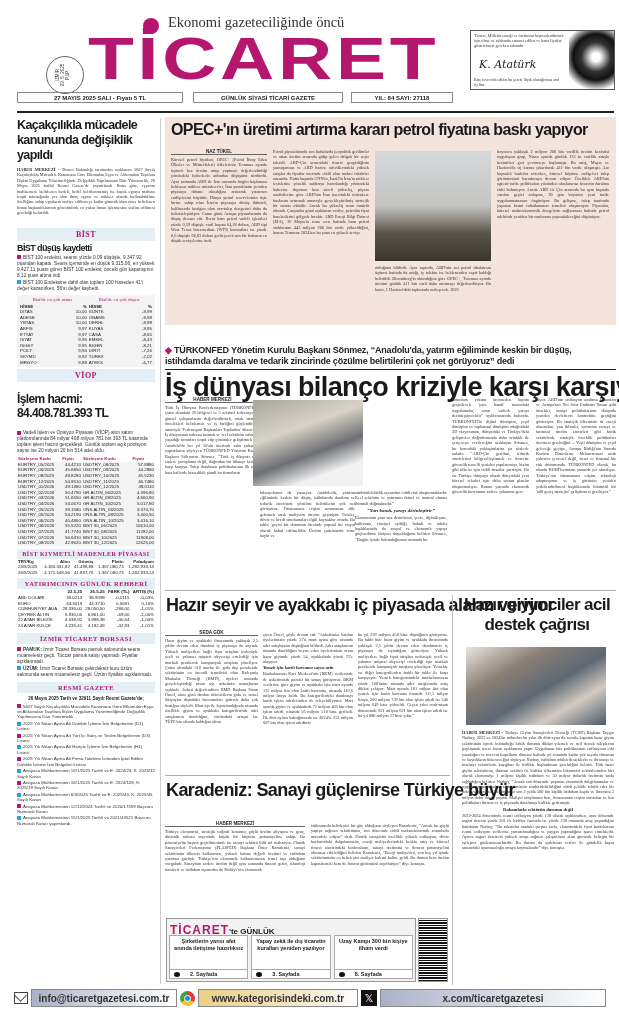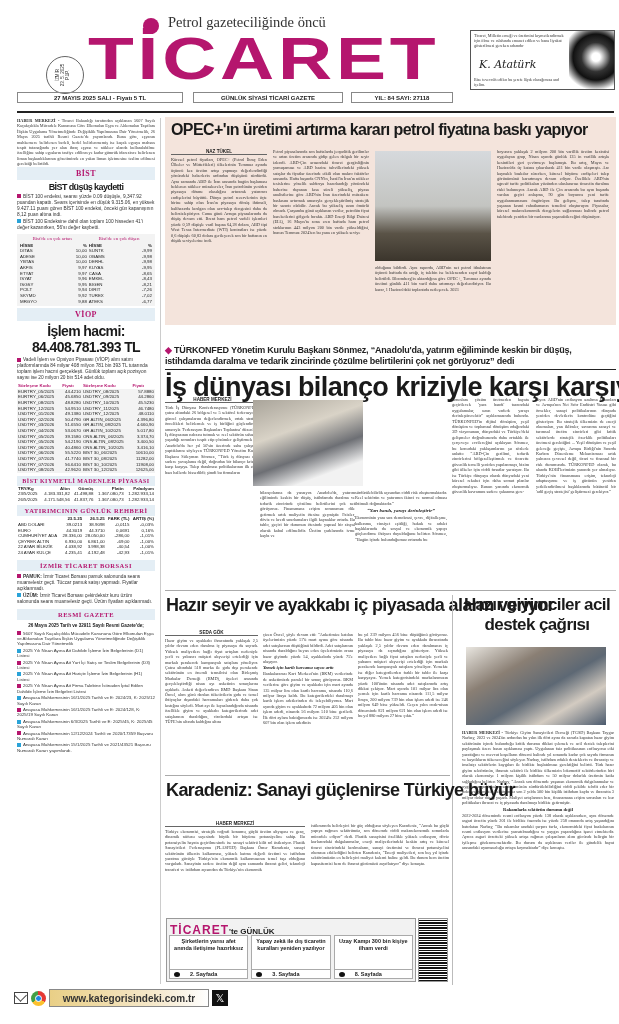--- a/index.html
+++ b/index.html
@@ -18,21 +18,21 @@
 .sq{display:inline-block;width:4px;height:4px;margin-right:2px;vertical-align:middle}
 .sq.m{background:#b5166e}.sq.b{background:#2aa3d8}
 .li{font-family:"Liberation Sans",sans-serif;font-size:4.8px;line-height:6px;color:#333;margin-bottom:1px}
 .photo{background:linear-gradient(135deg,#6b6b6b,#b9b2a5 40%,#4a4a4a 70%,#8d8a84)}
 .rule{background:#222}
 </style>
 </head>
 <body>
 
 <div class="abs" style="left:143px;top:18px;width:16px;height:16px;border-radius:50%;background:#b5166e"></div>
-<div class="abs" style="left:168px;top:14px;font-size:14.5px;color:#333">Petrol gazeteciliğinde öncü</div>
+<div class="abs" style="left:168px;top:14px;font-size:14.5px;color:#333">Ekonomi gazeteciliğinde öncü</div>
 <div class="abs mag" style="left:88px;top:30px;font-family:'Liberation Sans',sans-serif;font-weight:900;font-size:60px;line-height:58px;letter-spacing:3px;transform:scaleX(1.25);transform-origin:left top;">TİCARET</div>
 <div class="abs" style="left:46px;top:56px;width:38px;height:38px;border:1px solid #666;border-radius:50%;font-size:4.5px;font-family:'Liberation Sans',sans-serif;text-align:center;color:#333;padding-top:8px;transform:rotate(-90deg)">
   <div>İZMİR</div>
   <div>23. 5. 2025</div>
   <div>P.1P.</div>
 </div>
 
 <div class="abs box sans" style="left:17px;top:92px;width:166px;height:11px;font-size:6px;font-weight:bold;text-align:center;line-height:10px">27 MAYIS 2025 SALI - Fiyatı 5 TL</div>
 <div class="abs box sans" style="left:193px;top:92px;width:150px;height:11px;font-size:6px;font-weight:bold;text-align:center;line-height:10px">GÜNLÜK SİYASİ TİCARİ GAZETE</div>
 <div class="abs box sans" style="left:351px;top:92px;width:102px;height:11px;font-size:6px;font-weight:bold;text-align:center;line-height:10px">YIL: 84 SAYI: 27118</div>
@@ -40,24 +40,25 @@
 <div class="abs" style="left:470px;top:30px;width:145px;height:60px;border:1px solid #555;background:#fff">
   <div style="position:absolute;left:3px;top:2px;width:90px;font-size:4.2px;line-height:5px;color:#333">Ticaret, Milletin emeği ve üretimini kıymetlendirmek için ölme ve ıslahında emanet edilen ve bana liyakat gösterilmesi gereken adamdır</div>
   <div style="position:absolute;left:8px;top:27px;font-size:11px;font-style:italic;font-family:'DejaVu Serif',serif">K. Atatürk</div>
   <div style="position:absolute;left:3px;top:46px;width:90px;font-size:4px;line-height:5px;color:#333">Bize teveccüh edilen bu şerefe lâyık olacağımıza and içelim.</div>
   <div class="photo" style="position:absolute;right:0;top:0;width:45px;height:58px;background:radial-gradient(circle at 60% 45%,#fff 10%,#333 35%,#111 55%,#fff 80%)"></div>
 </div>
 
 <div class="abs rule" style="left:17px;top:111px;width:597px;height:2px"></div>
 
 <div class="abs" style="left:17px;top:118px;width:138px">
+  <div class="hd" style="font-size:12.5px;line-height:15px;margin-bottom:4px;font-stretch:condensed">Kaçakçılıkla mücadele kanununda değişiklik yapıldı</div>
   <div class="txt"><b>HABER MERKEZİ</b> <span>- Ticaret Bakanlığı tarafından açıklanan 5607 Sayılı Kaçakçılıkla Mücadele Kanununa Göre Elkonulan Eşya ve Alıkonulan Taşıtlara İlişkin Uygulama Yönetmeliğinde Değişiklik Yapılmasına Dair Yönetmelik, 26 Mayıs 2025 tarihli Resmi Gazete'de yayımlandı. Buna göre, eşyanın mahkemece belirlenen bedeli, bedel belirlenmemiş ise kaçak eşyaya mahsus tespit tutanağında yer alan ihraç eşyası ve nükleer alanda kullanılabilme özelliğine sahip eşyaların tasfiye edilinceye kadar gümrük idaresince belirlenen liman başkanlıklarının gözetiminde en yakın liman işletmesine teslim edilmesi gerektiği belirtildi.</span></div>
 
-  <div class="sec" style="margin-top:0">BİST</div>
-  <div class="hd" style="font-size:9px;text-align:center;margin:2px 0">BİST düşüş kaydetti</div>
+  <div class="sec" style="margin-top:12px">BİST</div>
+  <div class="hd" style="font-size:9px;text-align:left;margin:2px 0">BİST düşüş kaydetti</div>
   <div class="li"><span class="sq m"></span><span>BİST 100 endeksi, seansı yüzde 0.09 düşüşle, 9,347.92 puandan kapattı. Seans içerisinde en düşük 9.315.06, en yüksek 9.427.11 puanı gören BİST 100 endeksi, önceki gün kapanışının 8,12 puan altına indi.</span></div>
   <div class="li"><span class="sq b"></span><span>BİST 100 Endeksine dahil olan toplam 100 hisseden 41'i değer kazanırken, 56'sı değer kaybetti.</span></div>
 
   <div style="background:#f3f3f3;margin-top:3px;padding:2px">
     <div style="display:flex;justify-content:space-around;font-size:5px;color:#b5166e;margin-bottom:2px">
       <span>Bist'de en çok artan</span>
       <span>Bist'de en çok düşen</span>
     </div>
     <table id="bist-table">
       <thead>
@@ -127,21 +128,21 @@
             <td>MRGYO</td>
             <td class="r">9,88</td>
             <td>ATEKS</td>
             <td class="r">-6,77</td>
           </tr>
         </tbody>
     </table>
   </div>
 
   <div class="sec" style="margin-top:2px">VİOP</div>
-  <div class="hd" style="font-size:14px;text-align:center;margin:2px 0">İşlem hacmi: 84.408.781.393 TL</div>
+  <div class="hd" style="font-size:12px;margin:10px 0">İşlem hacmi: 84.408.781.393 TL</div>
   <div class="li"><span class="sq m"></span><span>Vadeli İşlem ve Opsiyon Piyasası (VİOP) alım satım platformlarında 84 milyar 408 milyon 781 bin 393 TL tutarında toplam işlem hacmi gerçekleşti. Günlük toplam açık pozisyon sayısı ise 20 milyon 20 bin 514 adet oldu.</span></div>
   <table id="viop-table" style="margin-top:2px">
     <thead>
         <tr style="color:#b5166e">
       <th>Sözleşme Kodu</th>
       <th>Fiyatı</th>
       <th>Sözleşme Kodu</th>
       <th>Fiyatı</th>
     </tr>
       </thead>
@@ -441,18 +442,20 @@
         </div>
       </div>
     </div>
 </div>
 <div class="abs" style="left:418px;top:918px;width:30px;height:64px;border:1px solid #999;background:#fff;background-image:repeating-linear-gradient(0deg,#111 0 1px,#fff 1px 2px,#111 2px 4px,#fff 4px 5px)"></div>
 
 <div class="abs" style="left:14px;top:988px;width:592px;height:20px;display:flex;align-items:center;gap:3px">
   <span style="width:14px;height:12px;border:1.2px solid #444;position:relative;display:inline-block">
       <span style="position:absolute;left:1px;top:-2px;width:9px;height:9px;border-right:1.2px solid #444;border-bottom:1.2px solid #444;transform:rotate(45deg)"></span>
     </span>
+  <a class="sans" style="flex:0 0 146px;height:18px;line-height:18px;background:linear-gradient(90deg,#a9b2c7,#e6e9f0 70%,#fff);border:1px solid #888;font-weight:bold;font-size:10px;color:#333;text-align:center;text-decoration:none">info@ticaretgazetesi.com.tr</a>
   <span style="width:15px;height:15px;border-radius:50%;background:conic-gradient(#e53935 0 33%,#fbc02d 33% 66%,#43a047 66%);position:relative;display:inline-block">
       <span style="position:absolute;left:4px;top:4px;width:7px;height:7px;border-radius:50%;background:#1e88e5;border:1px solid #fff"></span>
     </span>
   <a class="sans" style="flex:0 0 160px;height:18px;line-height:18px;background:linear-gradient(90deg,#e9cf86,#f6ead0 70%,#fff);border:1px solid #888;font-weight:bold;font-size:10px;color:#333;text-align:center;text-decoration:none">www.kategorisindeki.com.tr</a>
   <span class="sans" style="width:16px;height:16px;background:#111;color:#fff;font-size:11px;line-height:16px;text-align:center;display:inline-block">𝕏</span>
+  <a class="sans" style="flex:1;height:18px;line-height:18px;background:linear-gradient(90deg,#a9b2c7,#e6e9f0 70%,#fff);border:1px solid #888;font-weight:bold;font-size:10px;color:#333;text-align:center;text-decoration:none">x.com/ticaretgazetesi</a>
 </div>
 
 </body></html>

